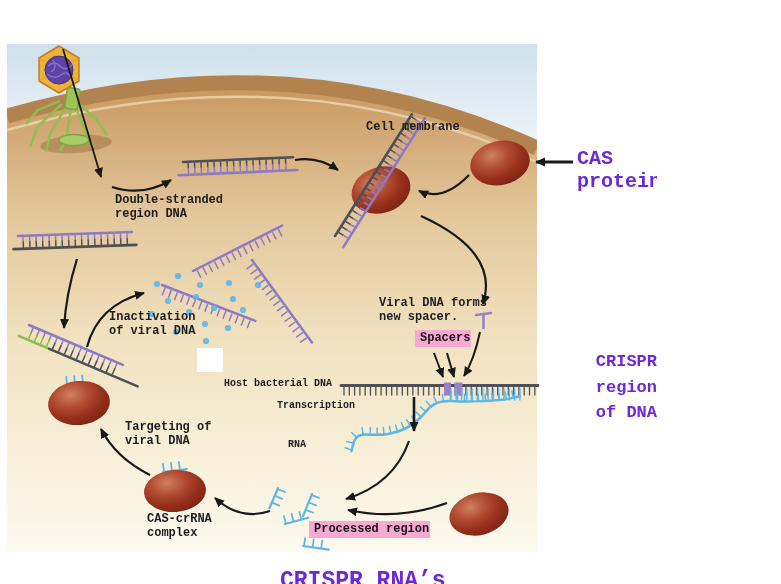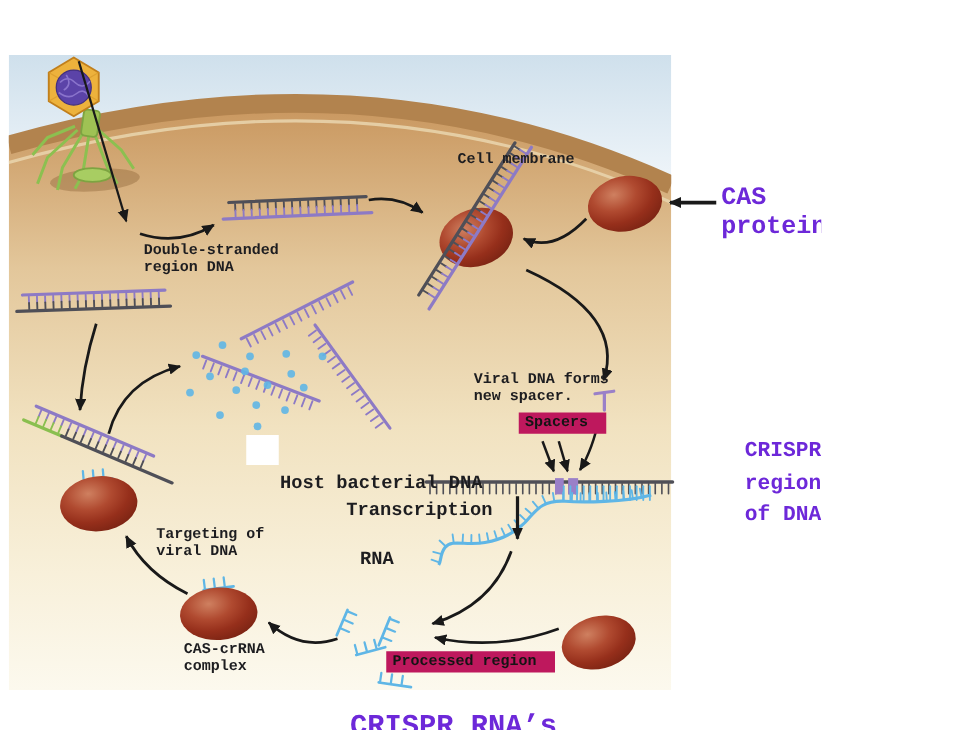--- a/index.html
+++ b/index.html
@@ -1,22 +1,22 @@
 <!DOCTYPE html>
 <html><head>
 <meta charset="utf-8">
 <style>
   html,body{margin:0;padding:0;background:#fff;}
   .page{position:relative;width:657px;height:584px;background:#ffffff;overflow:hidden;
         font-family:Liberation Mono, monospace;margin-top:44px;}
   .lbl{position:absolute;font-weight:700;font-size:12px;line-height:1.15;color:#1d1d20;
        white-space:pre-line;}
-  .lbl.md{font-size:15px;}
-  .hl{position:absolute;font-weight:700;font-size:12px;color:#141414;background:#be185d;
-      padding:1px 15px 2px 5px;white-space:nowrap;}
+  .lbl.md{font-size:10px;}
+  .hl{position:absolute;font-weight:700;font-size:12px;color:#141414;background:#f9a8d4;
+      padding:1px 1px 2px 5px;white-space:nowrap;}
   .callout{position:absolute;font-weight:700;color:#6d28d9;white-space:pre-line;}
   .callout.cas{font-size:20px;}
   .callout.region{font-size:17px;line-height:1.5;text-align:right;}
   .callout.rnas{font-size:23px;}
   .right-border{position:absolute;left:771px;top:22px;width:2px;height:562px;background:#cbcbcb;}
   .bottom-bar{position:absolute;left:0;top:575px;width:781px;height:9px;background:#e9f6e3;}
   svg{position:absolute;left:0;top:0;}
 </style>
 </head>
 <body>
@@ -457,20 +457,22 @@
         <path d="M409,397 Q394,440 346,455" fill="none" stroke="#191919" stroke-width="2.2" marker-end="url(#ah)"></path>
         <path d="M447,459 Q398,477 348,466" fill="none" stroke="#191919" stroke-width="2.2" marker-end="url(#ah)"></path>
         <path d="M270,467 Q240,477 215,454" fill="none" stroke="#191919" stroke-width="2.2" marker-end="url(#ah)"></path>
         <path d="M150,431 Q116,414 101,385" fill="none" stroke="#191919" stroke-width="2.2" marker-end="url(#ah)"></path>
       </g>
   </svg>
 
   <div class="lbl" style="left:366px;top:77px;">Cell membrane</div>
   <div class="lbl" style="left:115px;top:150px;">Double-stranded
 region DNA</div>
+  <div class="lbl" style="left:109px;top:267px;">Inactivation
+of viral DNA</div>
   <div class="lbl" style="left:379px;top:253px;">Viral DNA forms
 new spacer.</div>
   <div class="lbl md" style="left:224px;top:334px;">Host bacterial DNA</div>
   <div class="lbl md" style="left:277px;top:356px;">Transcription</div>
   <div class="lbl md" style="left:288px;top:395px;">RNA</div>
   <div class="lbl" style="left:125px;top:377px;">Targeting of
 viral DNA</div>
   <div class="lbl" style="left:147px;top:469px;">CAS-crRNA
 complex</div>
 

